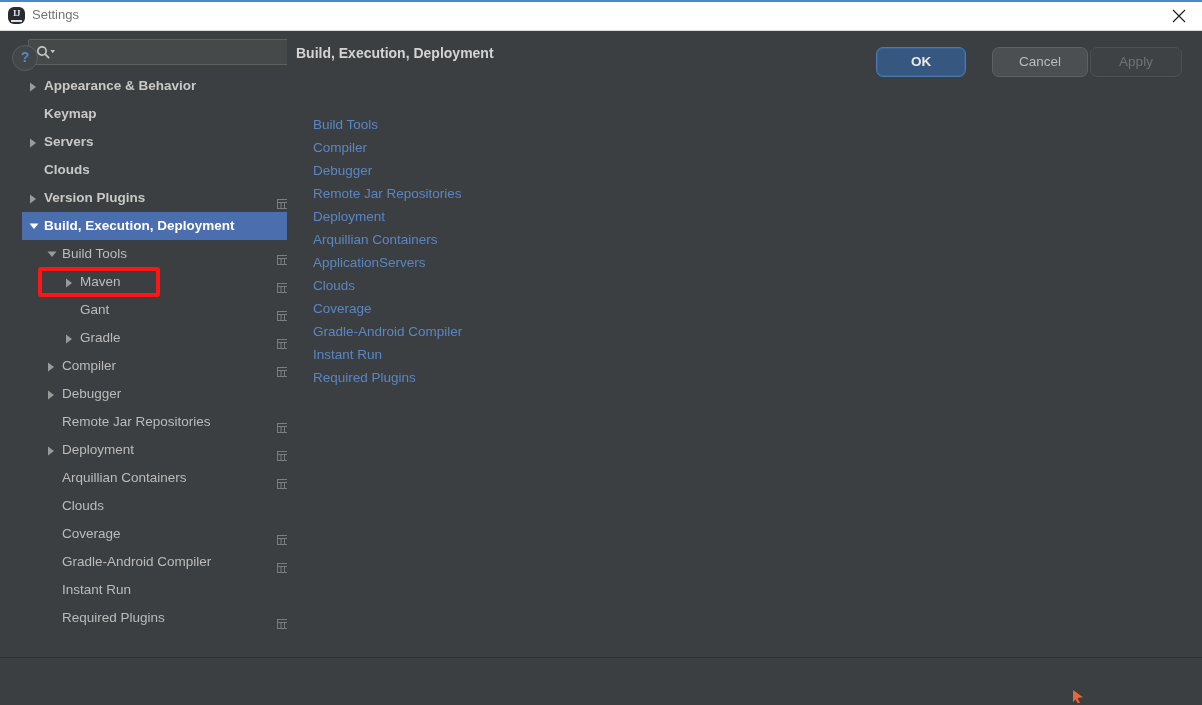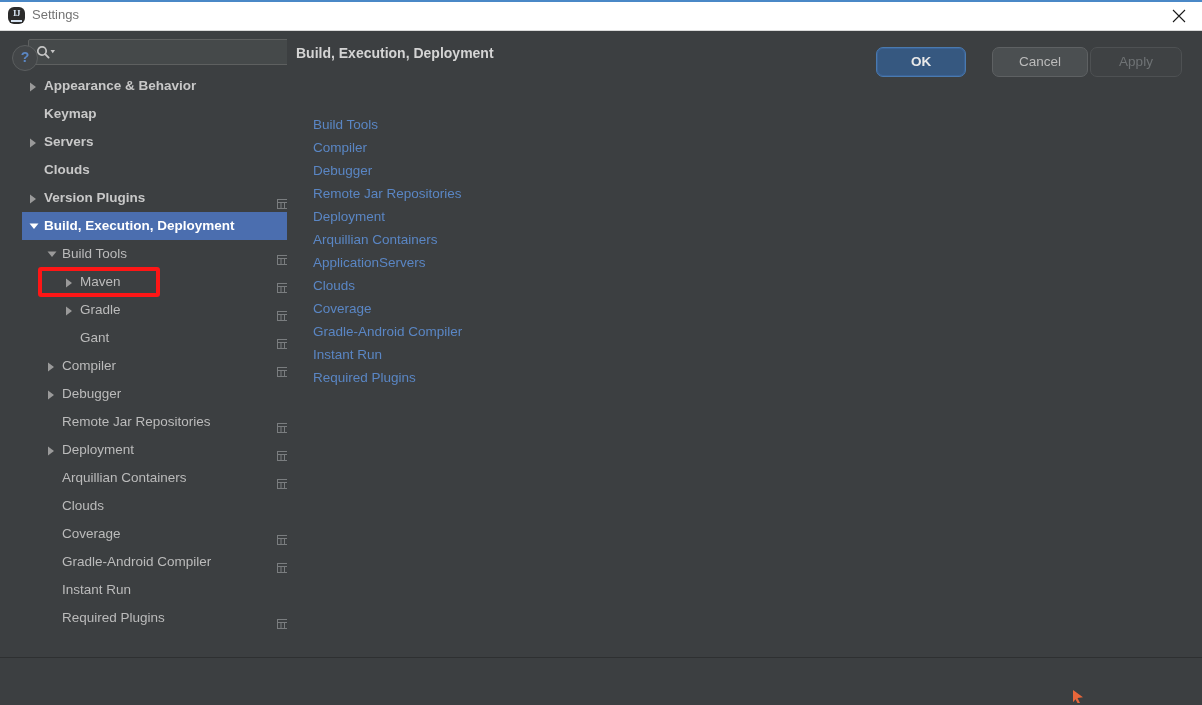--- a/index.html
+++ b/index.html
@@ -406,33 +406,33 @@
                 <path d="M1 0.5 L7 5 L1 9.5 Z" fill="#9a9a9a"></path>
               </svg>
             </span>
             <span class="tree-label" style="left: 58px;">Maven</span>
             <span class="scope-icon"><svg width="12" height="12" viewBox="0 0 12 12">
                 <rect x="0.5" y="1.5" width="11" height="9" fill="none" stroke="#aeb0b2" stroke-width="1"></rect>
                 <path d="M0.5 4.5 H11.5 M4 4.5 V10.5 M7.5 4.5 V10.5" stroke="#aeb0b2" stroke-width="1"></path>
               </svg></span>
           </div>
           <div class="tree-row">
+            <span class="tree-label" style="left: 58px;">Gant</span>
+            <span class="scope-icon"><svg width="12" height="12" viewBox="0 0 12 12">
+                <rect x="0.5" y="1.5" width="11" height="9" fill="none" stroke="#aeb0b2" stroke-width="1"></rect>
+                <path d="M0.5 4.5 H11.5 M4 4.5 V10.5 M7.5 4.5 V10.5" stroke="#aeb0b2" stroke-width="1"></path>
+              </svg></span>
+          </div>
+          <div class="tree-row">
             <span class="arrow" style="left: 40px;">
               <svg width="8" height="10" viewBox="0 0 8 10">
                 <path d="M1 0.5 L7 5 L1 9.5 Z" fill="#9a9a9a"></path>
               </svg>
             </span>
             <span class="tree-label" style="left: 58px;">Gradle</span>
-            <span class="scope-icon"><svg width="12" height="12" viewBox="0 0 12 12">
-                <rect x="0.5" y="1.5" width="11" height="9" fill="none" stroke="#aeb0b2" stroke-width="1"></rect>
-                <path d="M0.5 4.5 H11.5 M4 4.5 V10.5 M7.5 4.5 V10.5" stroke="#aeb0b2" stroke-width="1"></path>
-              </svg></span>
-          </div>
-          <div class="tree-row">
-            <span class="tree-label" style="left: 58px;">Gant</span>
             <span class="scope-icon"><svg width="12" height="12" viewBox="0 0 12 12">
                 <rect x="0.5" y="1.5" width="11" height="9" fill="none" stroke="#aeb0b2" stroke-width="1"></rect>
                 <path d="M0.5 4.5 H11.5 M4 4.5 V10.5 M7.5 4.5 V10.5" stroke="#aeb0b2" stroke-width="1"></path>
               </svg></span>
           </div>
           <div class="tree-row">
             <span class="arrow" style="left: 22px;">
               <svg width="8" height="10" viewBox="0 0 8 10">
                 <path d="M1 0.5 L7 5 L1 9.5 Z" fill="#9a9a9a"></path>
               </svg>

